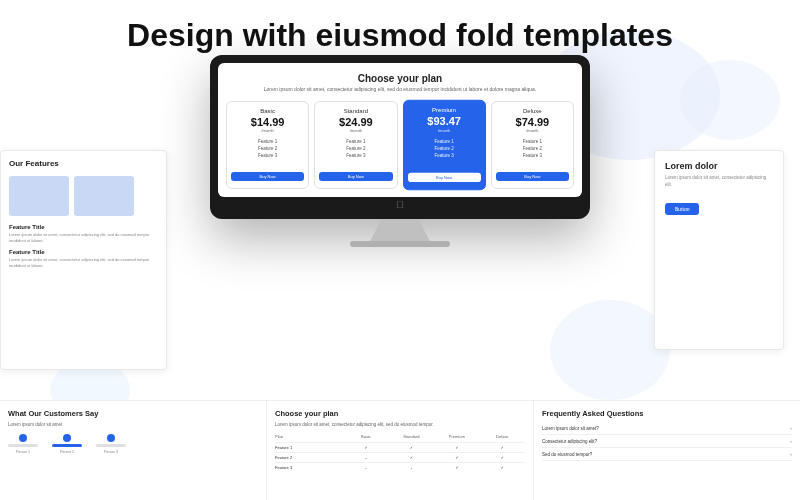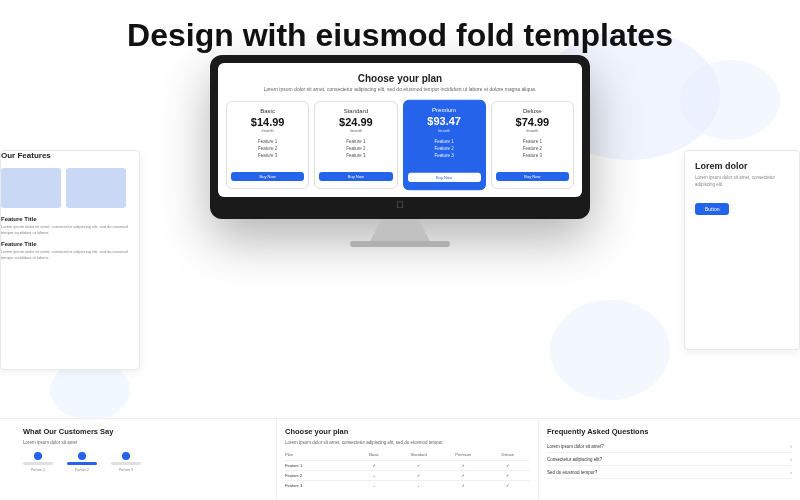--- a/index.html
+++ b/index.html
@@ -223,26 +223,26 @@
     .pricing-card.featured .card-btn {
       background: white;
       color: #2563eb;
     }
 
     
     .left-side-card {
       position: absolute;
       left: 0;
       top: 150px;
-      width: 140px;
+      width: 167px;
       height: 220px;
       background: #fff;
       border: 1px solid #e8e8e8;
       border-radius: 4px;
-      padding: 0;
+      padding: 8px;
       z-index: 4;
       box-shadow: 0 2px 8px rgba(0,0,0,0.07);
       overflow: hidden;
     }
 
     .features-title {
       font-size: 8px;
       font-weight: 600;
       color: #222;
       margin-bottom: 8px;
@@ -274,23 +274,23 @@
 
     .feature-item-text {
       font-size: 4px;
       color: #888;
       line-height: 1.4;
     }
 
     
     .right-side-card {
       position: absolute;
-      right: 0;
+      right: 16px;
       top: 150px;
-      width: 116px;
+      width: 130px;
       height: 200px;
       background: #fff;
       border: 1px solid #e8e8e8;
       border-radius: 4px;
       padding: 10px;
       z-index: 4;
       box-shadow: 0 2px 8px rgba(0,0,0,0.07);
       overflow: hidden;
     }
 
@@ -317,26 +317,25 @@
       font-size: 5px;
       cursor: pointer;
     }
 
     
     .bottom-section {
       position: absolute;
       bottom: 0;
       left: 0;
       right: 0;
-      height: 82px;
+      height: 100px;
       display: flex;
       background: #fff;
       border-top: 1px solid #eee;
       z-index: 6;
-      padding-left: 15px;
     }
 
     .bottom-thumb {
       flex: 1;
       border-right: 1px solid #eee;
       padding: 8px;
       overflow: hidden;
     }
 
     .bottom-thumb:last-child {

